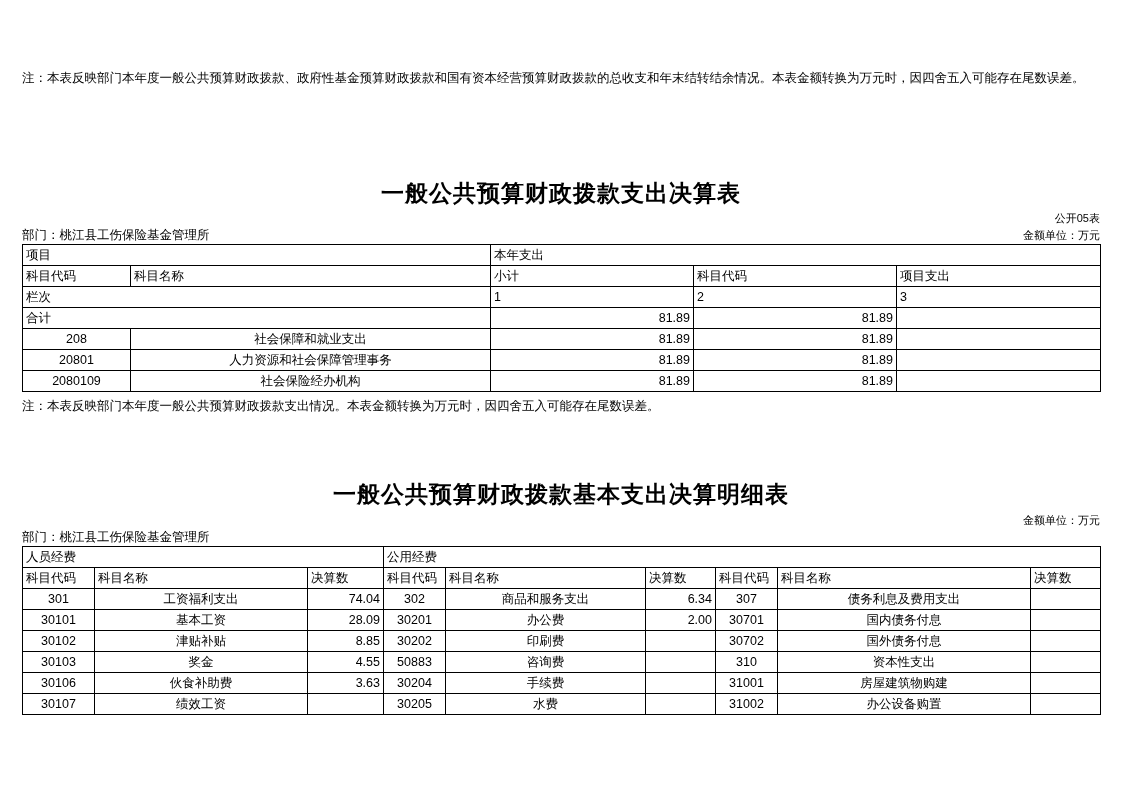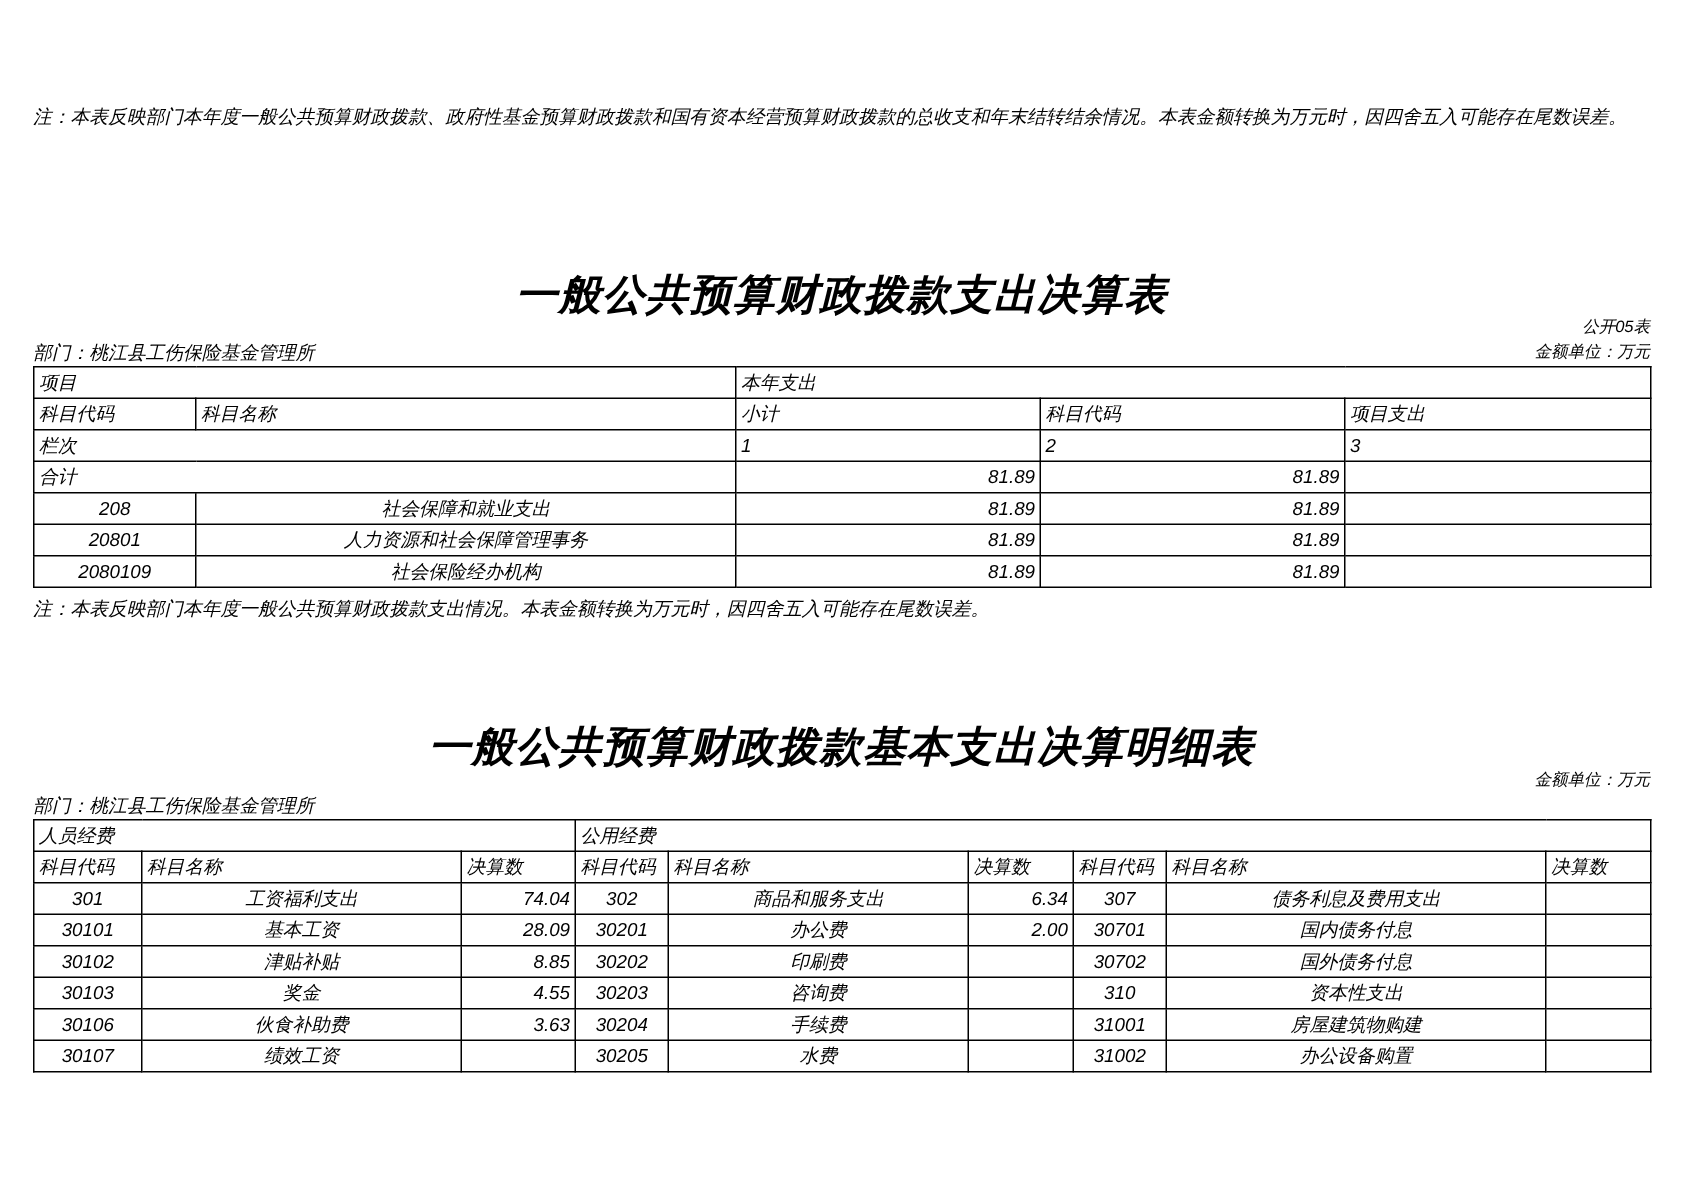--- a/index.html
+++ b/index.html
@@ -15,38 +15,37 @@
     font-size: 12px;
     position: relative;
     overflow: hidden;
   }
   .page {
     position: relative;
     width: 1122px;
     height: 608px;
     box-sizing: border-box;
     padding: 0 22px;
-    font-style: italic;
   }
   .note {
     font-size: 12.5px;
     line-height: 1.65;
     text-align: justify;
     margin: 0;
     padding: 0;
   }
   .top-note {
     position: absolute;
     left: 22px;
     top: 68px;
     width: 1078px;
   }
   .doc-title {
     text-align: center;
-    font-size: 28px;
+    font-size: 23px;
     font-weight: bold;
     letter-spacing: 1px;
     margin: 0;
   }
   .title1 {
     position: absolute;
     left: 0;
     top: 178px;
     width: 1122px;
   }
@@ -252,21 +251,21 @@
         <td class="l">印刷费</td>
         <td class="numcell"></td>
         <td class="l">30702</td>
         <td class="l">国外债务付息</td>
         <td class="numcell"></td>
       </tr>
       <tr>
         <td class="l">30103</td>
         <td class="l">奖金</td>
         <td class="numcell">4.55</td>
-        <td class="l">30203</td>
+        <td class="l">50883</td>
         <td class="l">咨询费</td>
         <td class="numcell"></td>
         <td class="l">310</td>
         <td class="l">资本性支出</td>
         <td class="numcell"></td>
       </tr>
       <tr>
         <td class="l">30106</td>
         <td class="l">伙食补助费</td>
         <td class="numcell">3.63</td>

